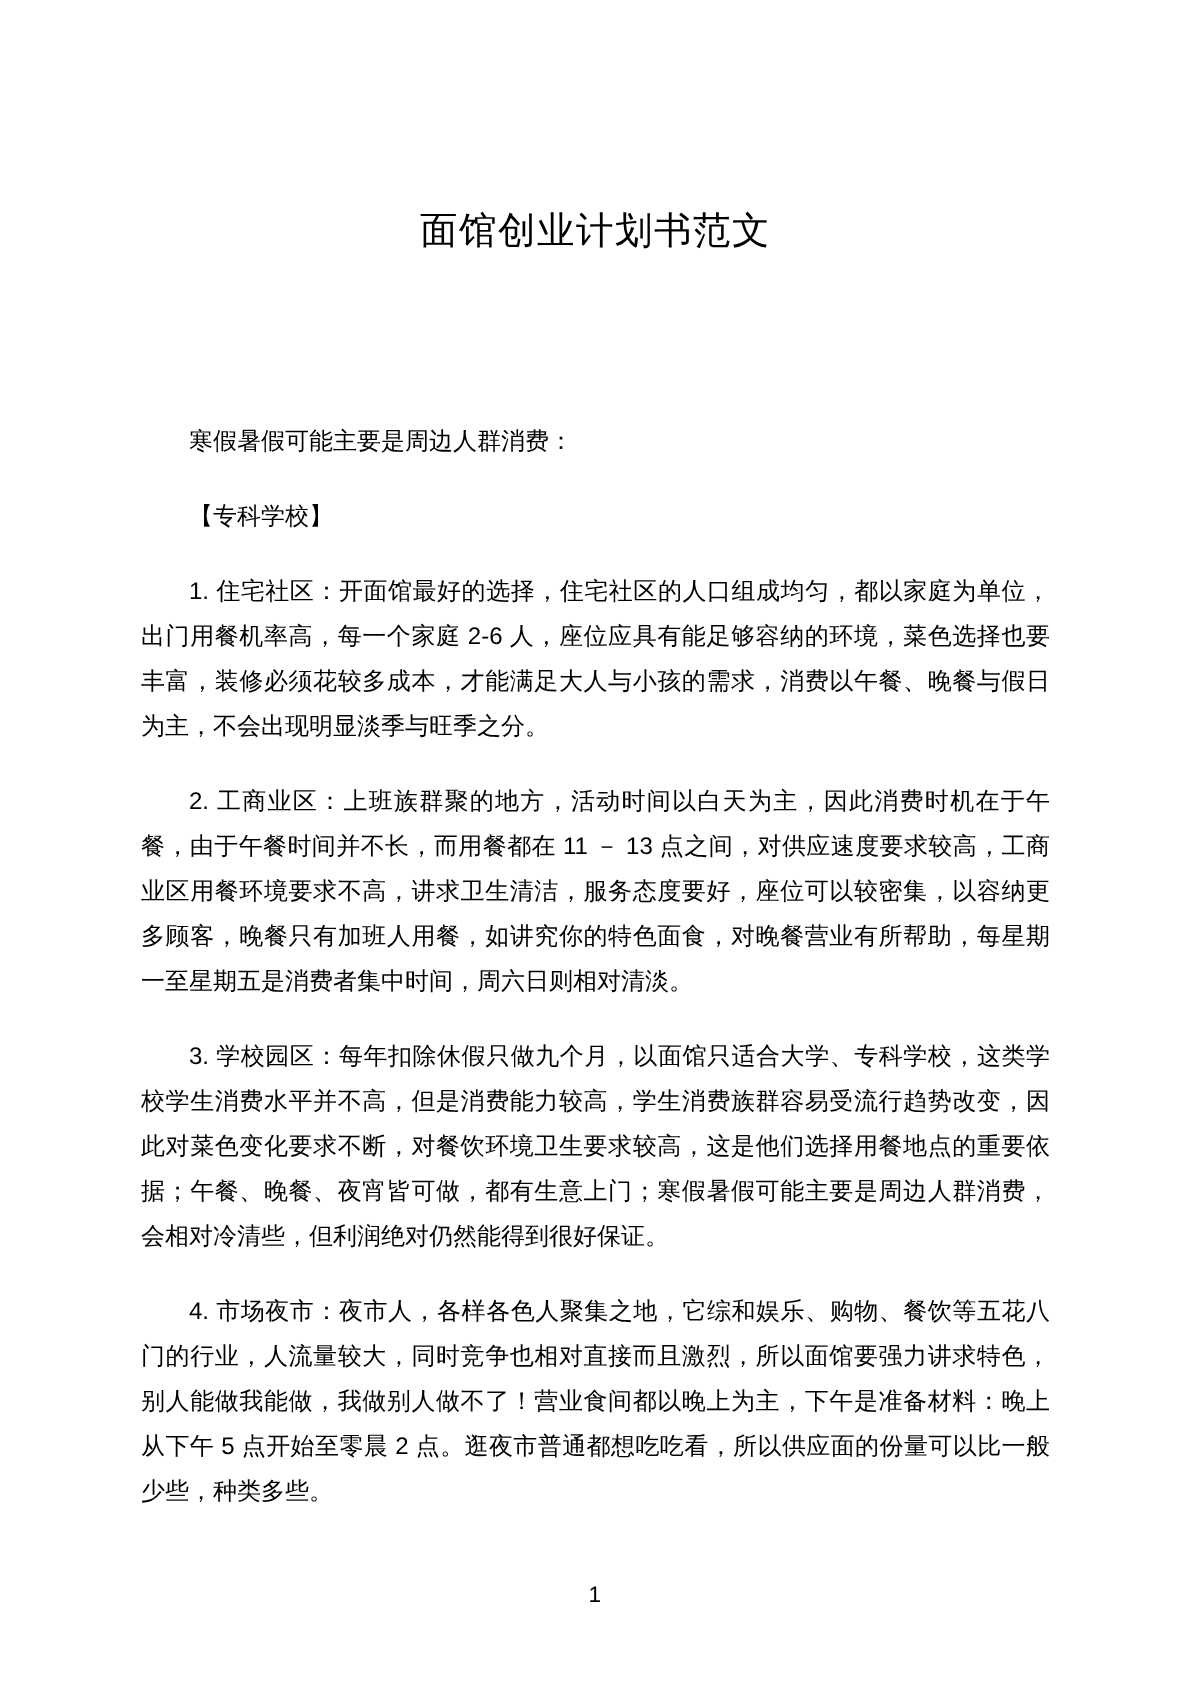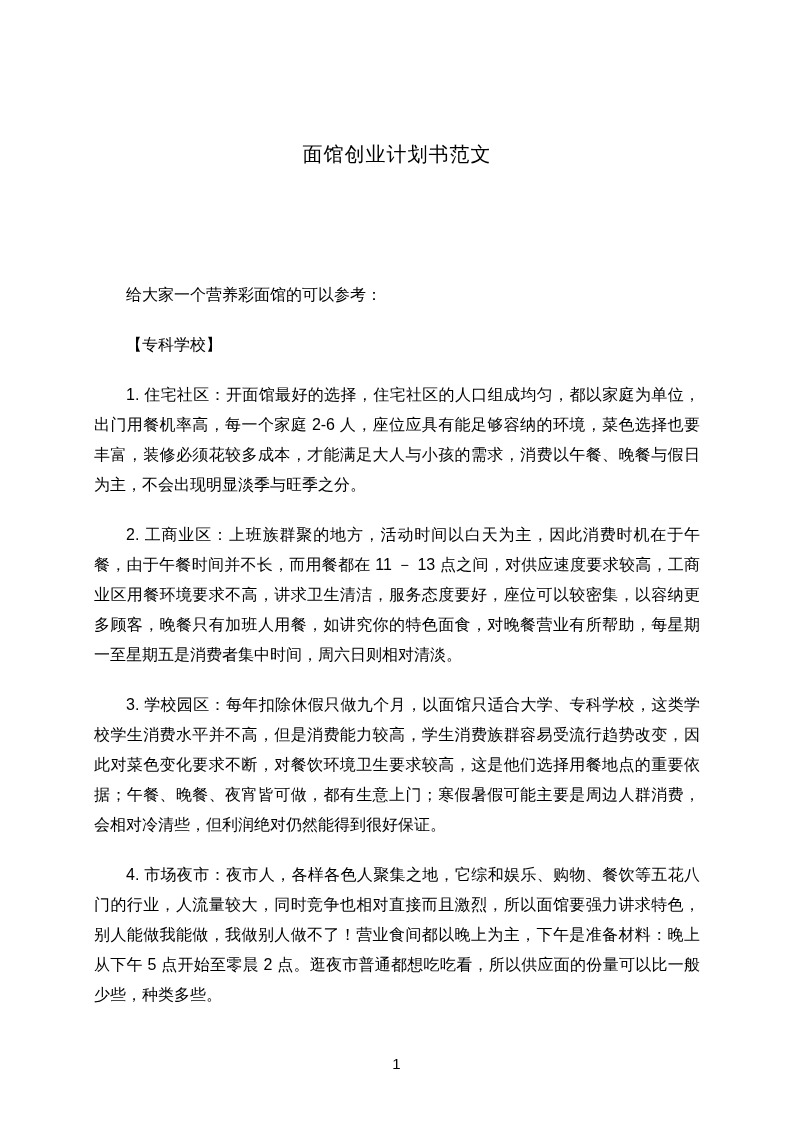--- a/index.html
+++ b/index.html
@@ -12,21 +12,21 @@
     width: 793px;
     height: 1122px;
     background: #ffffff;
     box-sizing: border-box;
     padding: 138px 93px 0 94px;
     font-family: "Liberation Sans", sans-serif;
     color: #000000;
     overflow: hidden;
   }
   .doc-title {
-    font-size: 20px;
+    font-size: 25px;
     line-height: 32px;
     font-weight: 400;
     text-align: center;
     margin: 0 0 110px 0;
     letter-spacing: 1px;
   }
   .body-text {
     font-size: 16px;
     line-height: 30px;
     text-align: justify;
@@ -50,21 +50,21 @@
     line-height: 16px;
   }
 </style>
 </head>
 <body>
 
 <div class="page">
 
   <h1 class="doc-title">面馆创业计划书范文</h1>
 
-  <p class="intro-line">给大家一个营养彩面馆的可以参考：</p>
+  <p class="intro-line">寒假暑假可能主要是周边人群消费：</p>
 
   <p class="section-heading">【专科学校】</p>
 
   <p class="body-text">1. 住宅社区：开面馆最好的选择，住宅社区的人口组成均匀，都以家庭为单位，出门用餐机率高，每一个家庭 2-6 人，座位应具有能足够容纳的环境，菜色选择也要丰富，装修必须花较多成本，才能满足大人与小孩的需求，消费以午餐、晚餐与假日为主，不会出现明显淡季与旺季之分。</p>
 
   <p class="body-text">2. 工商业区：上班族群聚的地方，活动时间以白天为主，因此消费时机在于午餐，由于午餐时间并不长，而用餐都在 11 － 13 点之间，对供应速度要求较高，工商业区用餐环境要求不高，讲求卫生清洁，服务态度要好，座位可以较密集，以容纳更多顾客，晚餐只有加班人用餐，如讲究你的特色面食，对晚餐营业有所帮助，每星期一至星期五是消费者集中时间，周六日则相对清淡。</p>
 
   <p class="body-text">3. 学校园区：每年扣除休假只做九个月，以面馆只适合大学、专科学校，这类学校学生消费水平并不高，但是消费能力较高，学生消费族群容易受流行趋势改变，因此对菜色变化要求不断，对餐饮环境卫生要求较高，这是他们选择用餐地点的重要依据；午餐、晚餐、夜宵皆可做，都有生意上门；寒假暑假可能主要是周边人群消费，会相对冷清些，但利润绝对仍然能得到很好保证。</p>
 
   <p class="body-text">4. 市场夜市：夜市人，各样各色人聚集之地，它综和娱乐、购物、餐饮等五花八门的行业，人流量较大，同时竞争也相对直接而且激烈，所以面馆要强力讲求特色，别人能做我能做，我做别人做不了！营业食间都以晚上为主，下午是准备材料：晚上从下午 5 点开始至零晨 2 点。逛夜市普通都想吃吃看，所以供应面的份量可以比一般少些，种类多些。</p>

